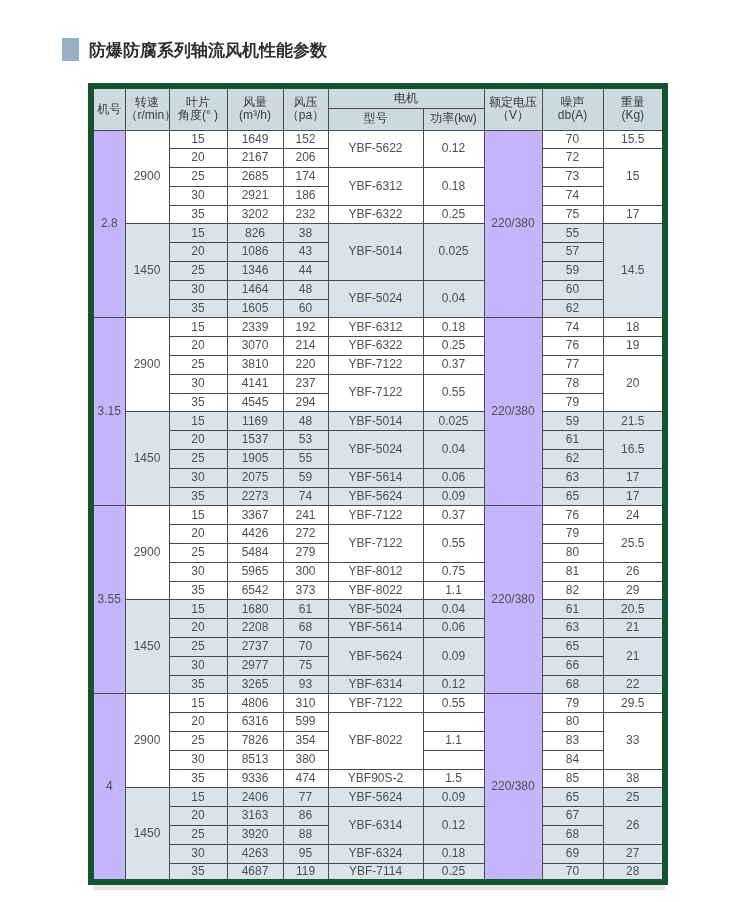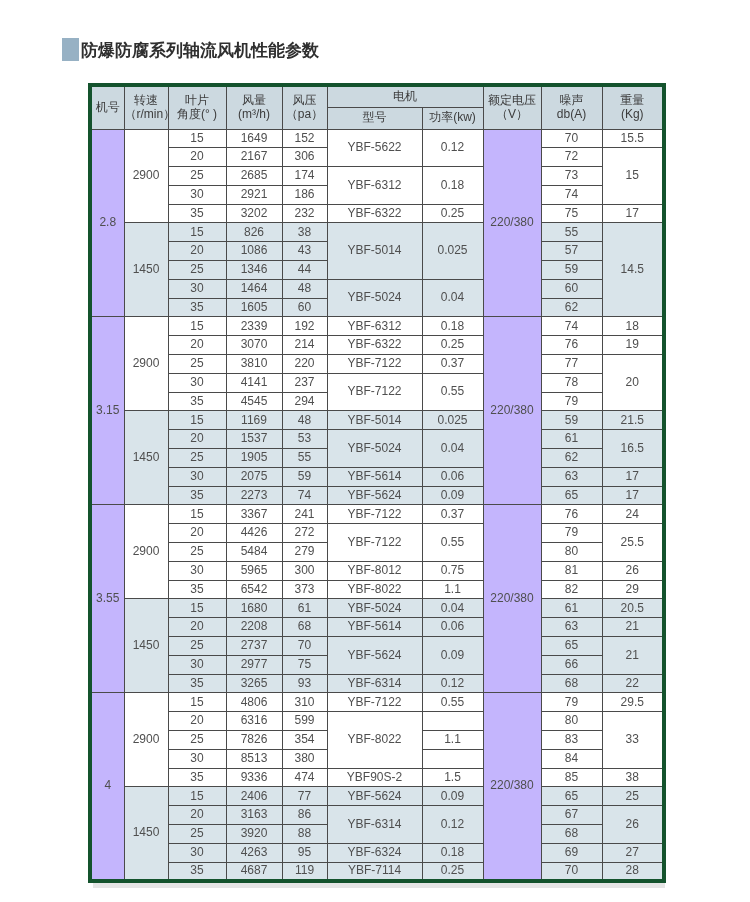--- a/index.html
+++ b/index.html
@@ -8,26 +8,26 @@
     font-family:"Liberation Sans", sans-serif;
   }
   .title-row{position:absolute;left:62px;top:38px;display:flex;align-items:stretch;}
   .title-sq{width:17px;height:23px;background:#97b1c4;flex:0 0 17px;}
   .title-part1{
     background:#e6e6e6;color:#2f2f2f;font-size:17px;font-weight:bold;
     padding:1px 2px 1px 11px;white-space:nowrap;display:flex;align-items:center;
   }
   .title-part2{
     color:#2f2f2f;font-size:17px;font-weight:bold;white-space:nowrap;
-    display:flex;align-items:center;padding:1px 0 1px 2px;
+    display:flex;align-items:center;padding:1px 0 1px 10px;
   }
   .table-wrap{position:absolute;left:88px;top:83px;width:574px;}
   table{
     border-collapse:collapse;table-layout:fixed;width:574px;
-    border:4px solid #14532d;
+    border:6px solid #14532d;
   }
   th,td{
     border:1px solid #4a4a4a;text-align:center;vertical-align:middle;
     padding:0;overflow:hidden;color:#4f4f4f;font-size:12px;line-height:1.12;
   }
   thead th{
     background:#ccd9e0;font-weight:normal;color:#3c3c3c;
     white-space:pre-line;font-size:12px;
   }
   thead tr{height:22px;}
@@ -94,21 +94,21 @@
           <td>152</td>
           <td rowspan="2">YBF-5622</td>
           <td rowspan="2">0.12</td>
           <td rowspan="10" class="white-cell">220/380</td>
           <td>70</td>
           <td>15.5</td>
         </tr>
         <tr>
           <td>20</td>
           <td>2167</td>
-          <td>306</td>
+          <td>206</td>
           <td>72</td>
           <td rowspan="3">15</td>
         </tr>
         <tr>
           <td>25</td>
           <td>2685</td>
           <td>174</td>
           <td rowspan="2">YBF-6312</td>
           <td rowspan="2">0.18</td>
           <td>73</td>

